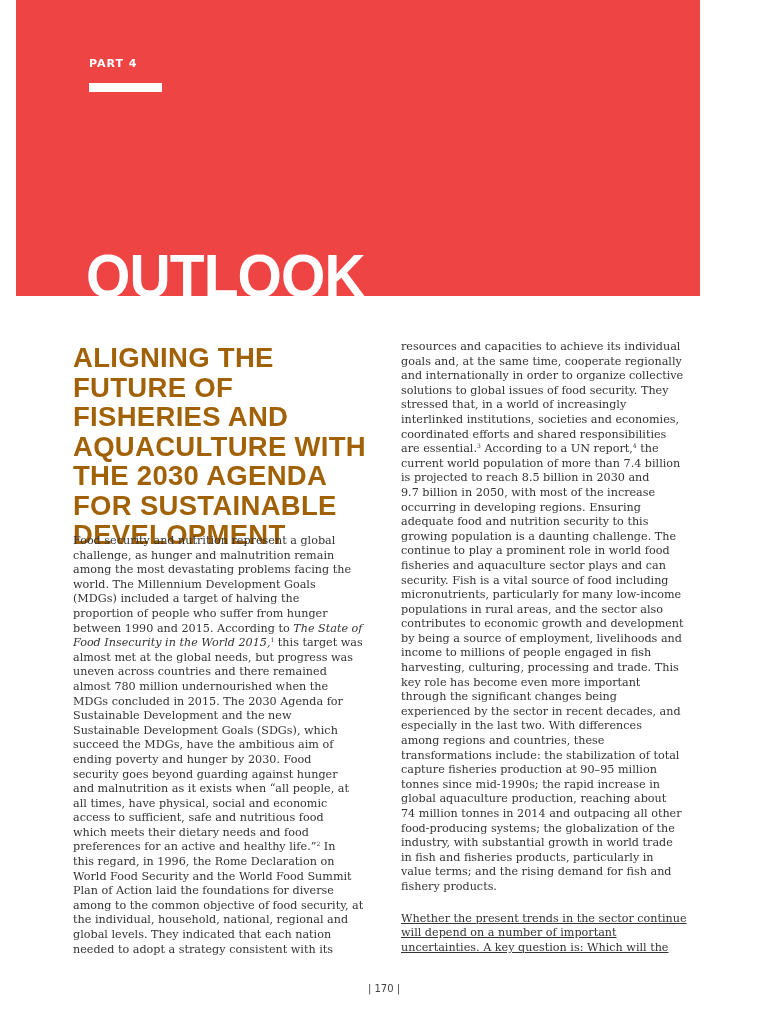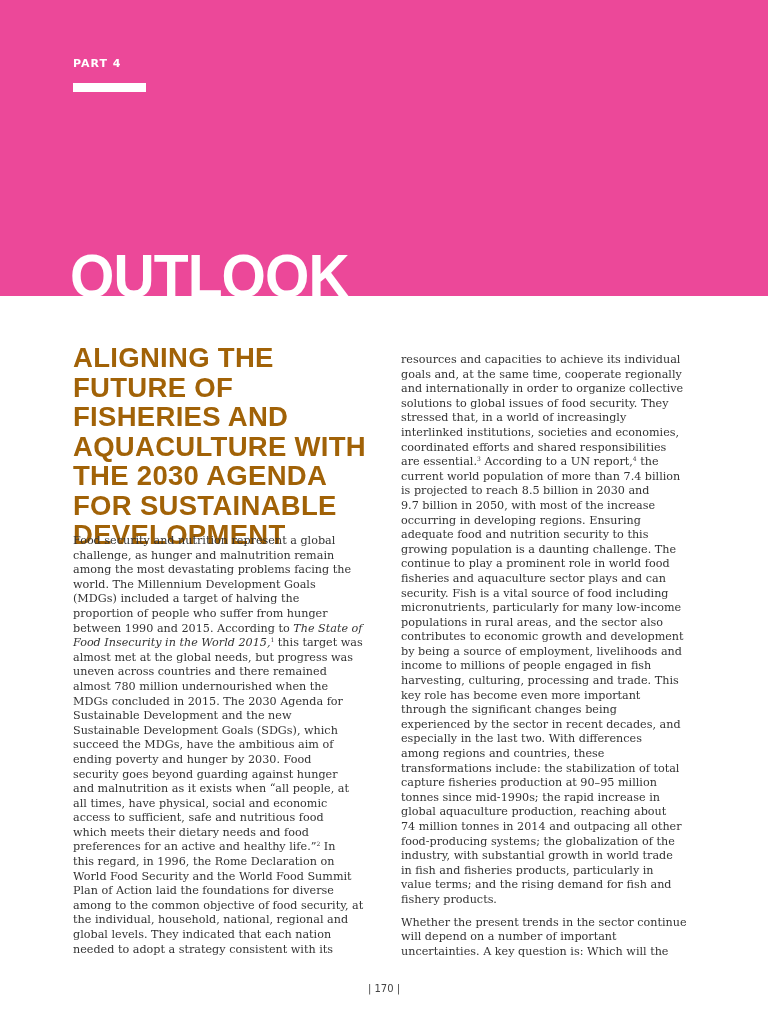--- a/index.html
+++ b/index.html
@@ -9,25 +9,25 @@
     }
     body {
       width: 768px;
       height: 1024px;
       position: relative;
       overflow: hidden;
       font-family: "DejaVu Serif", serif;
     }
     .banner {
       position: absolute;
-      left: 0;
+      left: 16px;
       top: 0;
-      width: 768px;
+      width: 684px;
       height: 296px;
-      background: #ec4899;
+      background: #ef4444;
       overflow: hidden;
     }
     .part-label {
       position: absolute;
       left: 73px;
       top: 57px;
       color: #ffffff;
       font-family: "DejaVu Sans", sans-serif;
       font-weight: bold;
       font-size: 11px;
@@ -78,25 +78,26 @@
     .col p {
       margin: 0;
     }
     .col-left {
       left: 73px;
       top: 534px;
       width: 300px;
     }
     .col-right {
       left: 401px;
-      top: 353px;
+      top: 340px;
       width: 310px;
     }
     .col-right p + p {
-      margin-top: 8px;
+      margin-top: 17px;
+      text-decoration: underline;
     }
     .line {
       display: block;
       white-space: nowrap;
     }
     sup {
       font-size: 6px;
       line-height: 0;
       vertical-align: 4px;
     }

